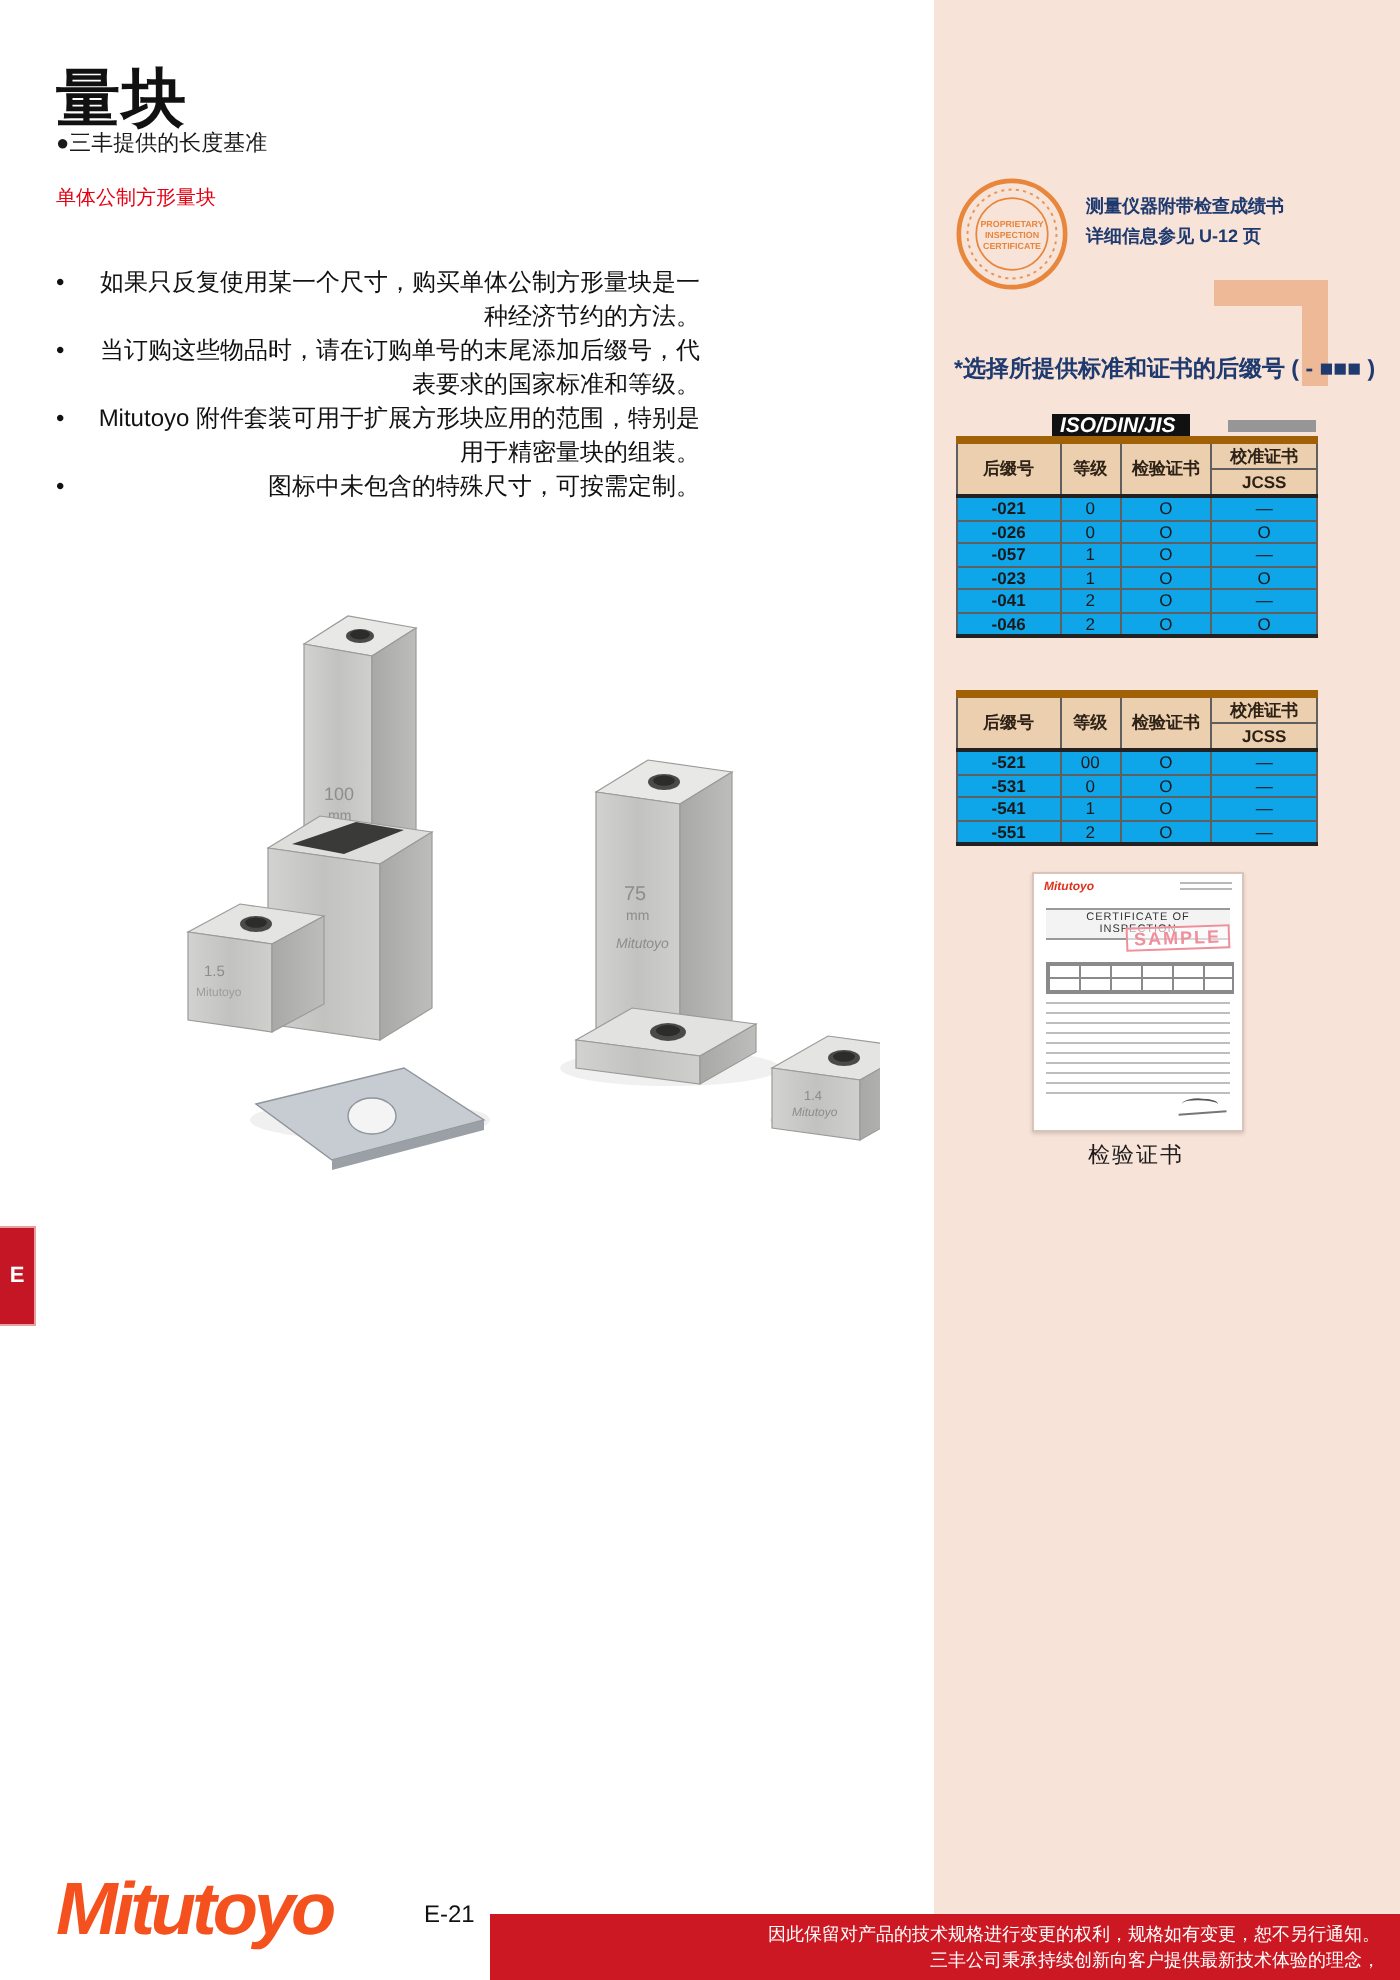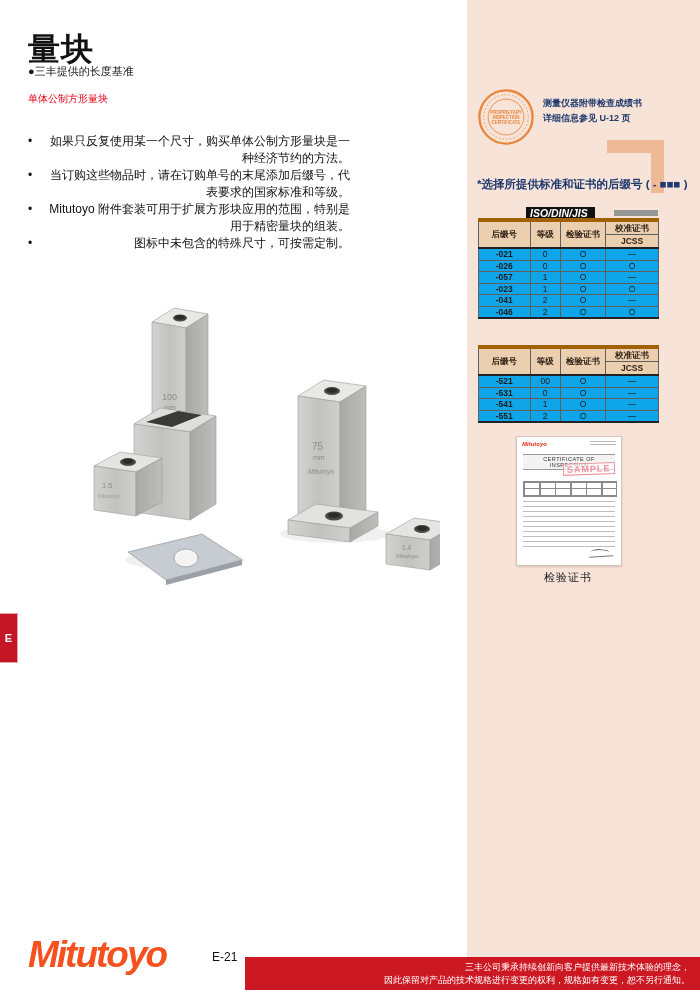--- a/index.html
+++ b/index.html
@@ -319,17 +319,17 @@
     <div class="cert-lines"></div>
     <div class="cert-sign"></div>
   </div>
   <div class="cert-caption">检验证书</div>
 
   <div class="side-tab">E</div>
 
   <div class="footer-logo">Mitutoyo</div>
   <div class="footer-page">E-21</div>
   <div class="footer-notice">
+    <div>因此保留对产品的技术规格进行变更的权利，规格如有变更，恕不另行通知。</div>
     <div>三丰公司秉承持续创新向客户提供最新技术体验的理念，</div>
-    <div>因此保留对产品的技术规格进行变更的权利，规格如有变更，恕不另行通知。</div>
   </div>
 
 </div>
 
 </body></html>

